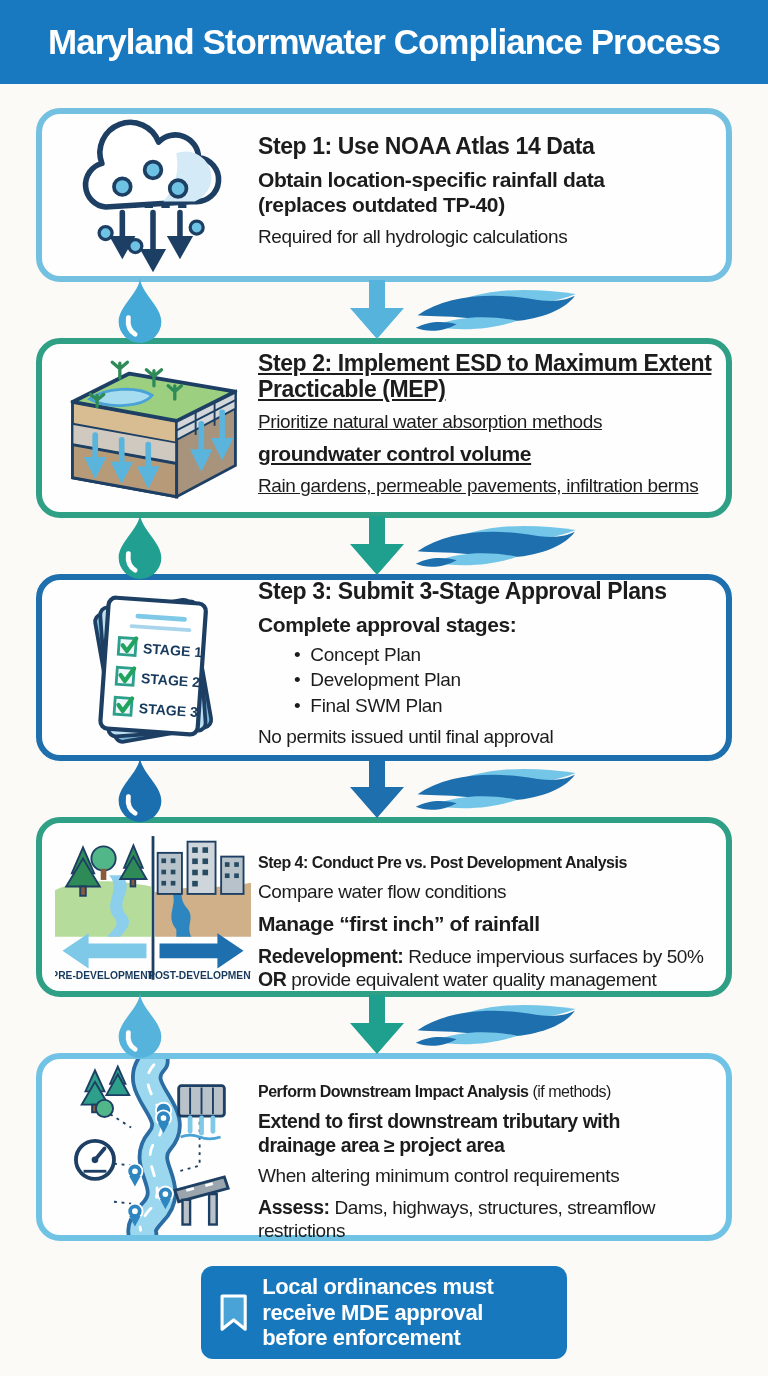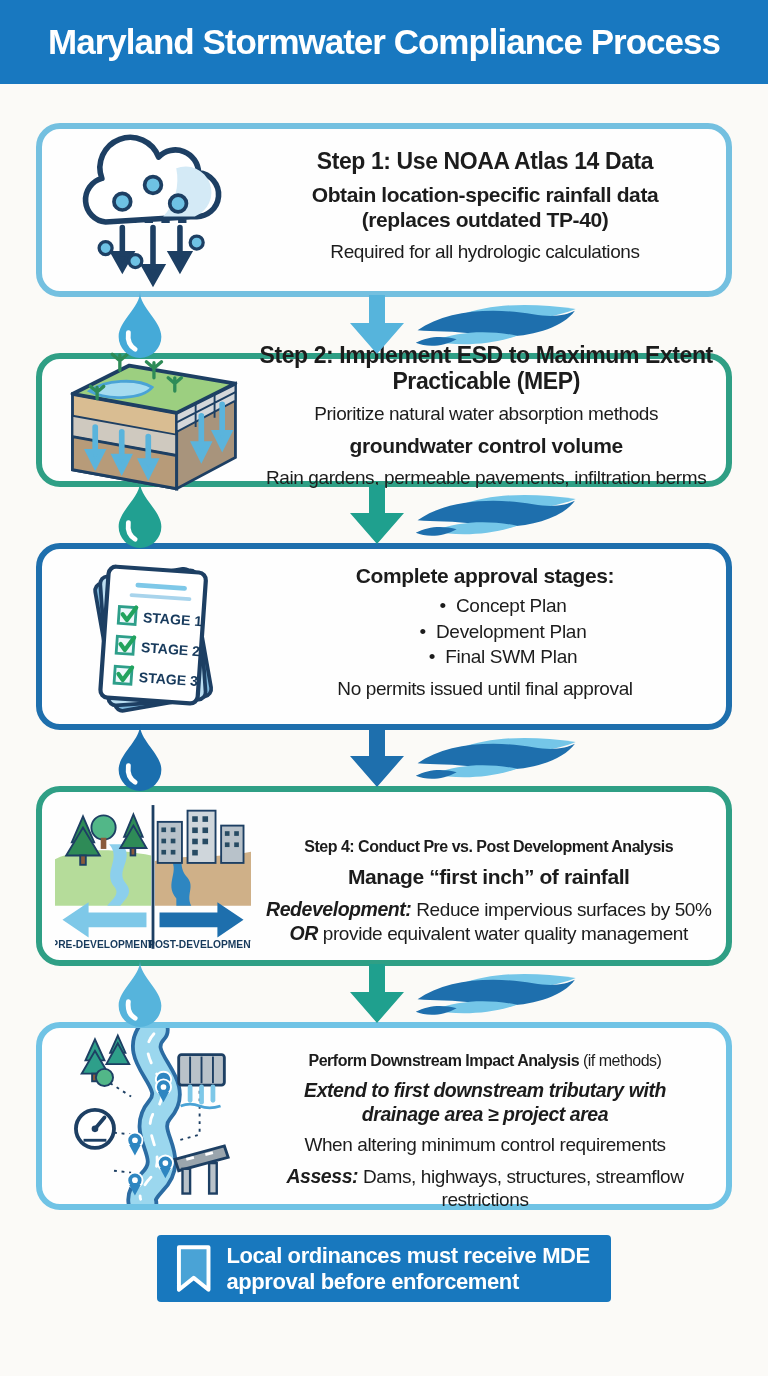--- a/index.html
+++ b/index.html
@@ -1,50 +1,50 @@
 <!DOCTYPE html>
 <html><head>
 <meta charset="utf-8">
 <style>
   html,body{margin:0;padding:0;}
   #page{width:768px;height:1376px;background:#fbfaf7;font-family:"Liberation Sans",sans-serif;color:#1c1c1c;position:relative;overflow:hidden;}
   
   .header{height:84px;background:#1878c0;display:flex;align-items:center;justify-content:center;}
   .header h1{margin:8px;color:#fff;font-size:35px;font-weight:bold;letter-spacing:-1px;}
   
-  .flow{padding:39px 36px 0;text-align:center;}
+  .flow{padding:24px 36px 0;}
   .box{display:flex;align-items:center;background:#fefefe;border-radius:24px;box-sizing:border-box;padding:8px 10px 8px 8px;position:relative;z-index:1;}
   .b-lblue{border:6px solid #74c0e0;}
   .b-teal{border:6px solid #2f9f85;}
   .b-dblue{border:6px solid #1e6fad;}
   .b-lblue2{border:6px solid #70c3e5;}
-  .h174{height:174px;} .h190{height:134px;} .h187{height:187px;} .h180{height:180px;} .h188{height:188px;}
+  .h174{height:174px;} .h190{height:180px;text-decoration:underline;} .h187{height:187px;} .h180{height:180px;} .h188{height:188px;}
   .icon-wrap{flex:0 0 206px;display:flex;align-items:center;justify-content:center;}
   .text-col{flex:1;padding:0 4px 0 2px;}
   .step-title{font-size:23px;font-weight:bold;letter-spacing:-0.4px;line-height:1.13;margin:0 0 9px;white-space:nowrap;}
   .step-title.sm{font-size:16px;letter-spacing:-0.5px;margin-top:40px;}
-  .grp{margin:8px 8px;}
+  .grp{margin:8px 0;}
   .bl{font-weight:bold;font-size:21px;letter-spacing:-0.4px;line-height:1.18;white-space:nowrap;}
   .rl{font-size:19px;letter-spacing:-0.4px;line-height:1.2;white-space:nowrap;}
-  .bl-sm{font-weight:bold;font-size:19.5px;letter-spacing:-0.45px;line-height:1.2;white-space:nowrap;font-style:italic;}
+  .bl-sm{font-weight:bold;font-size:19.5px;letter-spacing:-0.45px;line-height:1.2;white-space:nowrap;}
   .title-reg{font-weight:normal;}
   ul.stage-list{margin:4px 0 4px 0;padding:0 0 0 36px;list-style:none;}
   ul.stage-list li{font-size:19px;letter-spacing:-0.3px;line-height:1.35;}
   ul.stage-list li::before{content:"•";margin-right:10px;}
   
   .connector{height:56px;position:relative;z-index:2;}
   .droplet{position:absolute;left:78px;top:-5px;width:52px;height:66px;}
   .flow-arrow{position:absolute;left:312px;top:-2px;width:58px;height:60px;}
   .waves{position:absolute;left:362px;top:4px;width:192px;height:48px;}
   .c1 .droplet{color:#45aad8;} .c1 .flow-arrow{color:#56b4dc;}
   .c2 .droplet{color:#21a091;} .c2 .flow-arrow{color:#1fa08e;}
   .c3 .droplet{color:#1b6fae;} .c3 .flow-arrow{color:#1e6fad;}
   .c4 .droplet{color:#56b4dc;} .c4 .flow-arrow{color:#1fa08e;}
   
-  .badge{margin:25px auto 0;width:454px;min-height:66px;background:#1878be;border-radius:4px;display:flex;align-items:center;gap:14px;padding:8px 18px;box-sizing:border-box;}
+  .badge{margin:25px auto 0;width:366px;min-height:66px;background:#1878be;border-radius:12px;display:flex;align-items:center;gap:14px;padding:8px 18px;box-sizing:border-box;}
   .badge-text{color:#fff;font-weight:bold;font-size:22px;letter-spacing:-0.4px;line-height:1.17;width:372px;}
   svg{display:block;}
   .icon-label{font-family:"Liberation Sans",sans-serif;font-weight:bold;fill:#173a5c;}
 </style>
 </head>
 <body>
 
 <div id="page">
 
   <div class="header">
@@ -183,20 +183,21 @@
             </g>
             <g>
               <rect x="42" y="122" width="18" height="18" fill="#eef8fc" stroke="#2e9f8a" stroke-width="3"></rect>
               <path d="M46 130 L51 136 L60 122" stroke="#21a35e" stroke-width="4.5" fill="none" stroke-linecap="round" stroke-linejoin="round"></path>
               <text x="68" y="137" font-size="15" class="icon-label">STAGE 3</text>
             </g>
           </g>
         </svg>
       </div>
       <div class="text-col">
+        <div class="step-title">Step 3: Submit 3-Stage Approval Plans</div>
         <div class="bl">Complete approval stages:</div>
         <ul class="stage-list">
           <li>Concept Plan</li>
           <li>Development Plan</li>
           <li>Final SWM Plan</li>
         </ul>
         <div class="grp rl">No permits issued until final approval</div>
       </div>
     </div>
 
@@ -259,20 +260,21 @@
           </g>
           <polygon points="8,127 36,108 36,119 98,119 98,135 36,135 36,146" fill="#7ec8e8"></polygon>
           <polygon points="202,127 174,108 174,119 112,119 112,135 174,135 174,146" fill="#1e6fad"></polygon>
           <line x1="105" y1="4" x2="105" y2="158" stroke="#1d3f63" stroke-width="3"></line>
           <text x="51" y="157" font-size="11" text-anchor="middle" class="icon-label">PRE-DEVELOPMENT</text>
           <text x="158" y="157" font-size="11" text-anchor="middle" class="icon-label">POST-DEVELOPMENT</text>
         </svg>
       </div>
       <div class="text-col">
         <div class="step-title sm">Step 4: Conduct Pre vs. Post Development Analysis</div>
+        <div class="grp rl">Compare water flow conditions</div>
         <div class="grp bl">Manage “first inch” of rainfall</div>
         <div class="grp">
           <div class="rl"><span class="bl-sm">Redevelopment:</span><span> Reduce impervious surfaces by 50%</span></div>
           <div class="rl"><span class="bl-sm">OR</span><span> provide equivalent water quality management</span></div>
         </div>
       </div>
     </div>
 
     <div class="connector c4">
       <svg class="droplet" viewBox="0 0 52 68">

